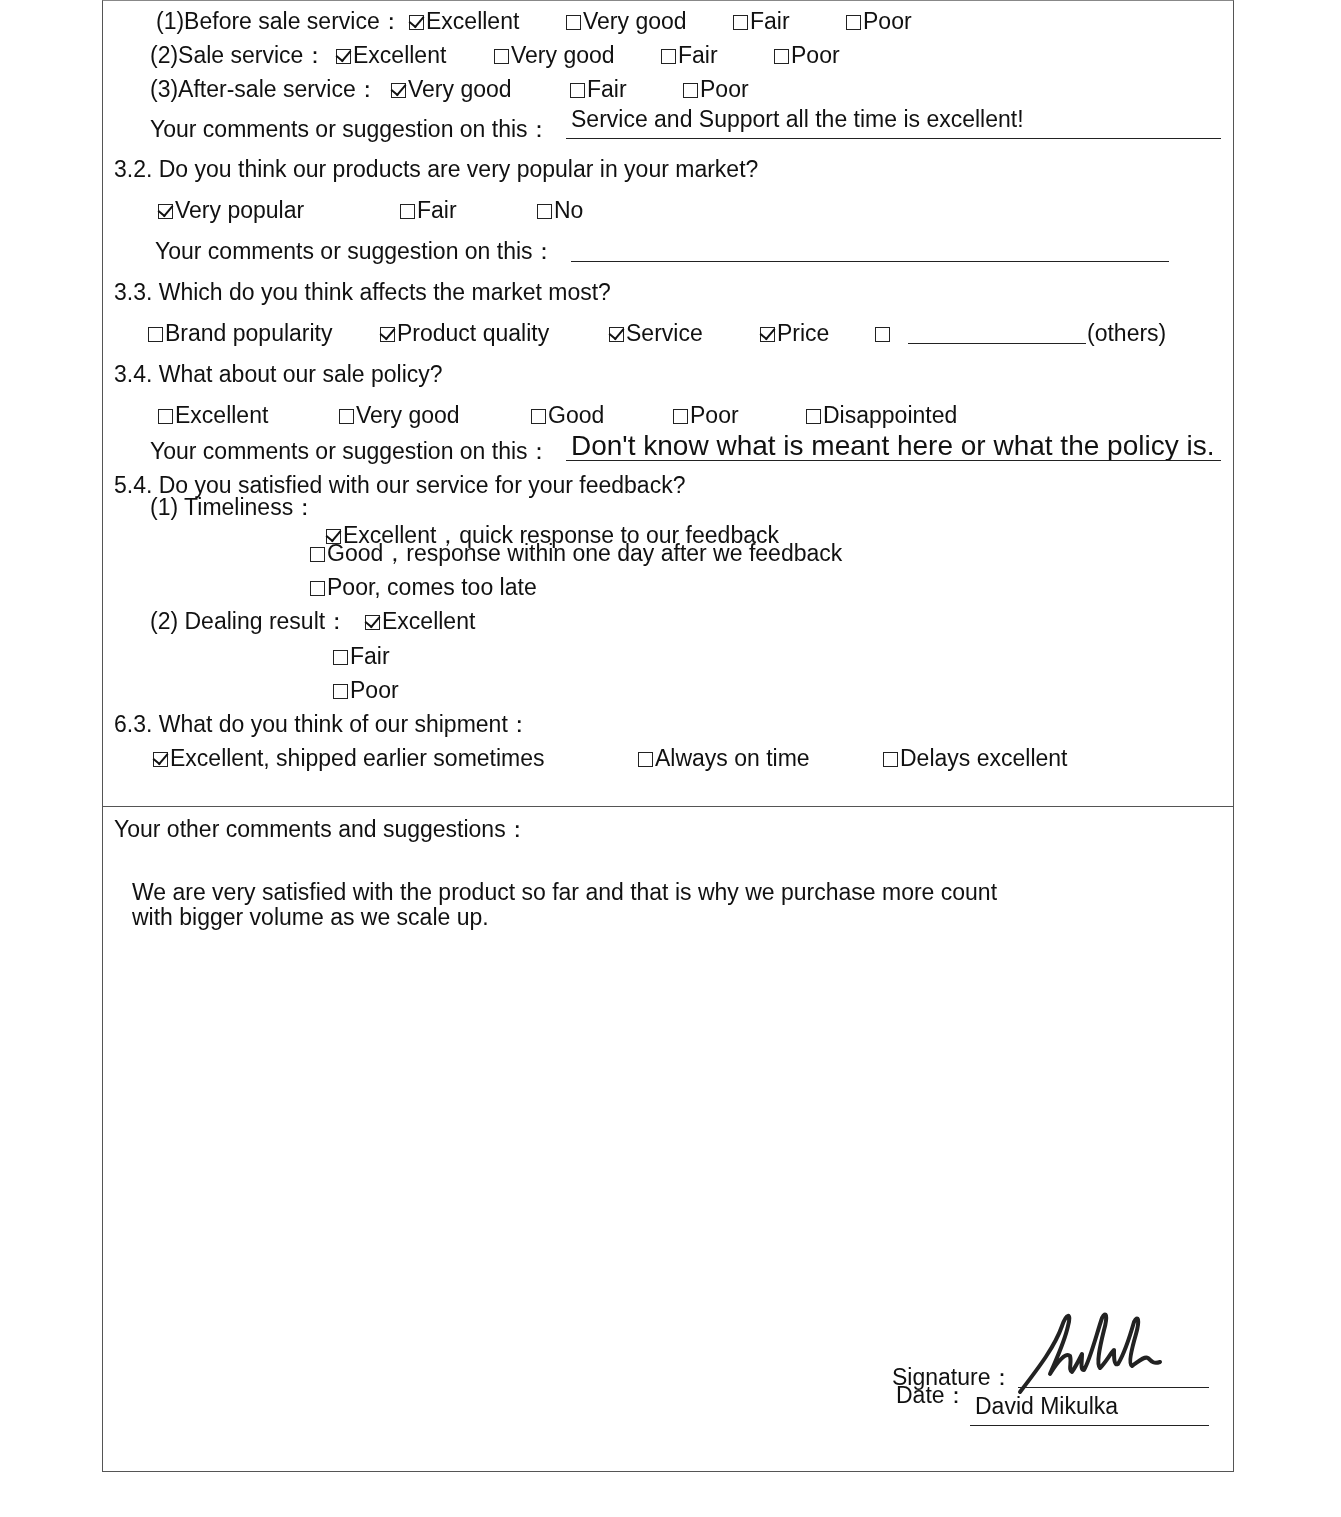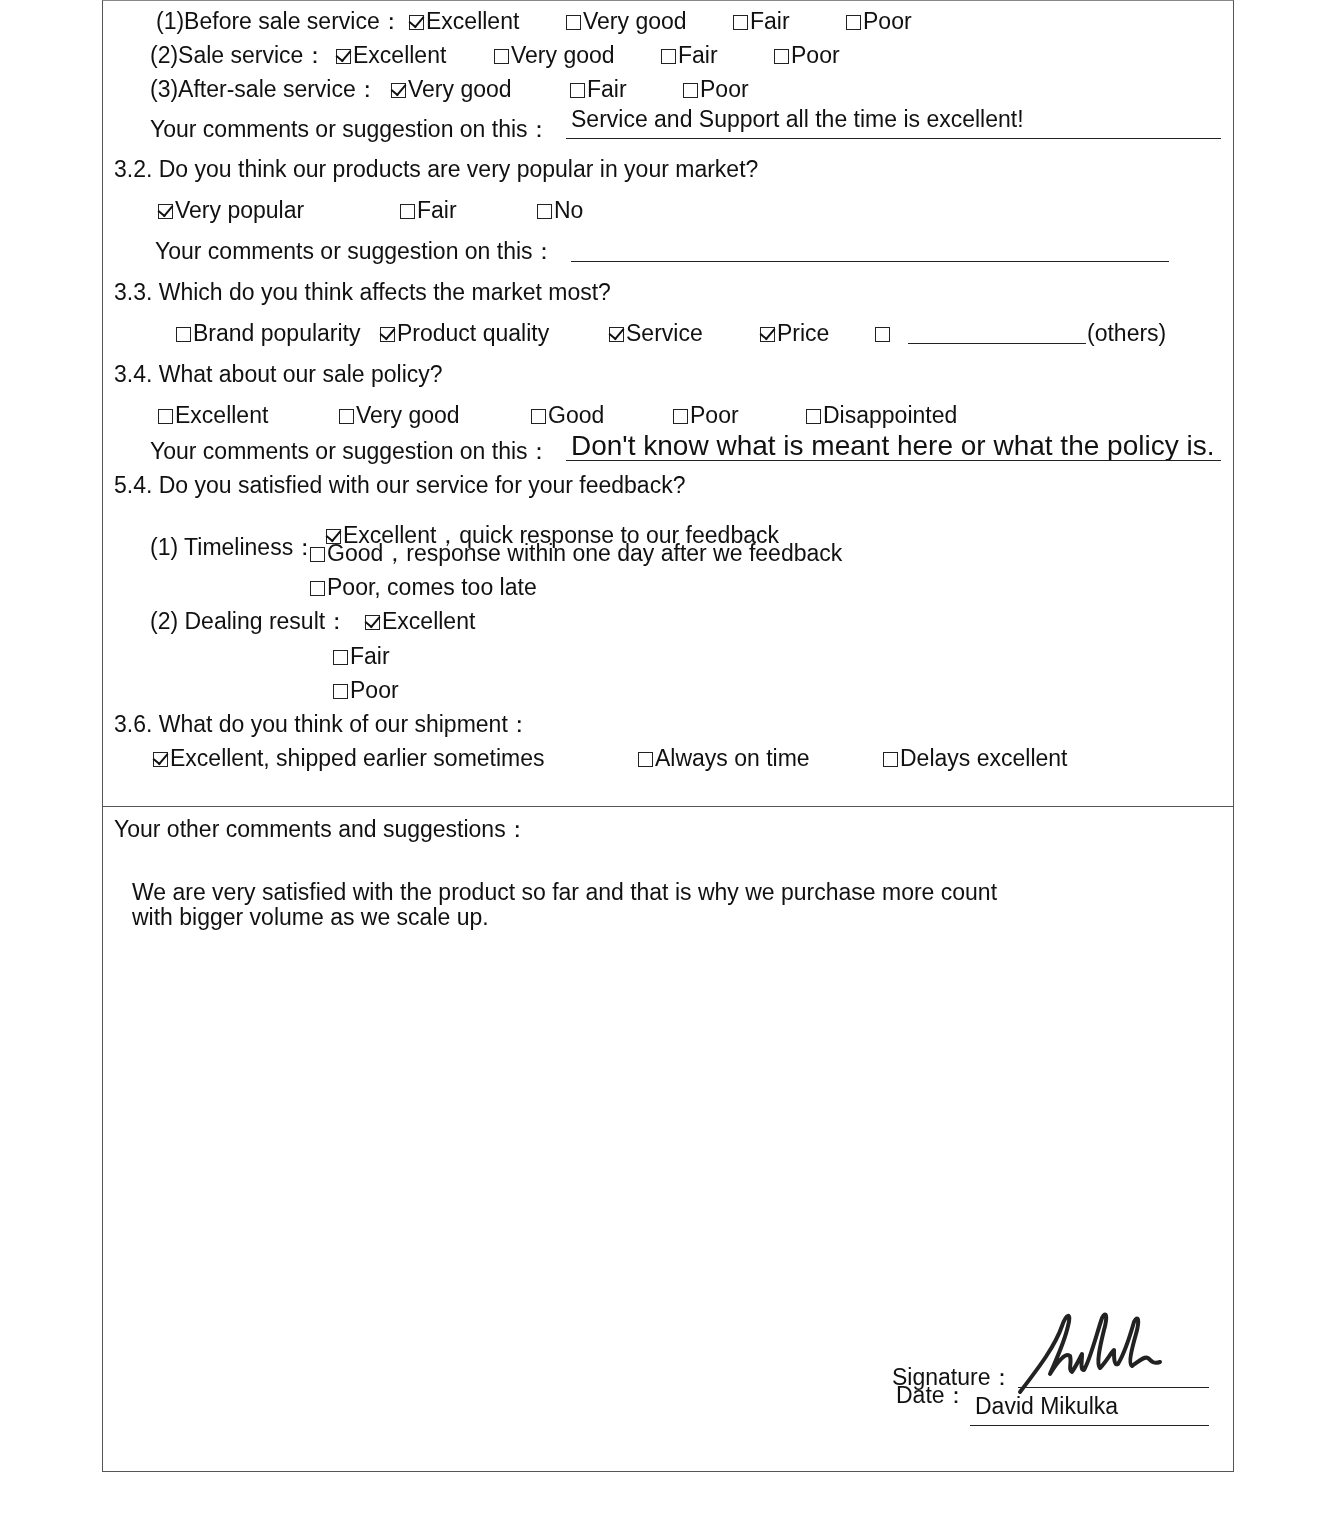--- a/index.html
+++ b/index.html
@@ -42,50 +42,50 @@
 
 <span class="t" style="left:114px;top:158px">3.2. Do you think our products are very popular in your market?</span>
 <span class="t" style="left:158px;top:199px"><span class="cb on"></span><span>Very popular</span></span>
 <span class="t" style="left:400px;top:199px"><span class="cb"></span><span>Fair</span></span>
 <span class="t" style="left:537px;top:199px"><span class="cb"></span><span>No</span></span>
 <span class="t" style="left:155px;top:240px">Your comments or suggestion on this：</span>
 <span class="fill" style="left:575px;top:236px"></span>
 <div class="line" style="left:571px;top:261px;width:598px"></div>
 
 <span class="t" style="left:114px;top:281px">3.3. Which do you think affects the market most?</span>
-<span class="t" style="left:176px;top:322px"><span class="cb"></span><span>Brand popularity</span></span>
+<span class="t" style="left:148px;top:322px"><span class="cb"></span><span>Brand popularity</span></span>
 <span class="t" style="left:380px;top:322px"><span class="cb on"></span><span>Product quality</span></span>
 <span class="t" style="left:609px;top:322px"><span class="cb on"></span><span>Service</span></span>
 <span class="t" style="left:760px;top:322px"><span class="cb on"></span><span>Price</span></span>
 <span class="t" style="left:875px;top:322px"><span class="cb"></span><span></span></span>
 <span class="fill" style="left:912px;top:318px"></span>
 <div class="line" style="left:908px;top:343px;width:178px"></div>
 <span class="t" style="left:1087px;top:322px">(others)</span>
 
 <span class="t" style="left:114px;top:363px">3.4. What about our sale policy?</span>
 <span class="t" style="left:158px;top:404px"><span class="cb"></span><span>Excellent</span></span>
 <span class="t" style="left:339px;top:404px"><span class="cb"></span><span>Very good</span></span>
 <span class="t" style="left:531px;top:404px"><span class="cb"></span><span>Good</span></span>
 <span class="t" style="left:673px;top:404px"><span class="cb"></span><span>Poor</span></span>
 <span class="t" style="left:806px;top:404px"><span class="cb"></span><span>Disappointed</span></span>
 <span class="t" style="left:150px;top:440px">Your comments or suggestion on this：</span>
 <span class="fill" style="left:571px;top:432px;font-size:28px">Don't know what is meant here or what the policy is.</span>
 <div class="line" style="left:566px;top:460px;width:655px"></div>
 
 <span class="t" style="left:114px;top:474px">5.4. Do you satisfied with our service for your feedback?</span>
-<span class="t" style="left:150px;top:536px">(1) Timeliness：</span>
+<span class="t" style="left:150px;top:496px">(1) Timeliness：</span>
 <span class="t" style="left:326px;top:524px"><span class="cb on"></span><span>Excellent，quick response to our feedback</span></span>
 <span class="t" style="left:310px;top:542px"><span class="cb"></span><span>Good，response within one day after we feedback</span></span>
 <span class="t" style="left:310px;top:576px"><span class="cb"></span><span>Poor, comes too late</span></span>
 <span class="t" style="left:150px;top:610px">(2)  Dealing result：</span>
 <span class="t" style="left:365px;top:610px"><span class="cb on"></span><span>Excellent</span></span>
 <span class="t" style="left:333px;top:645px"><span class="cb"></span><span>Fair</span></span>
 <span class="t" style="left:333px;top:679px"><span class="cb"></span><span>Poor</span></span>
 
-<span class="t" style="left:114px;top:713px">3.6. What do you think of our shipment：</span>
+<span class="t" style="left:114px;top:713px">6.3. What do you think of our shipment：</span>
 <span class="t" style="left:153px;top:747px"><span class="cb on"></span><span>Excellent, shipped earlier sometimes</span></span>
 <span class="t" style="left:638px;top:747px"><span class="cb"></span><span>Always on time</span></span>
 <span class="t" style="left:883px;top:747px"><span class="cb"></span><span>Delays excellent</span></span>
 
 <span class="t" style="left:114px;top:818px">Your other comments and suggestions：</span>
 <span class="fill" style="left:132px;top:881px">We are very satisfied with the product so far and that is why we purchase more count</span>
 <span class="fill" style="left:132px;top:906px">with bigger volume as we scale up.</span>
 
 <span class="t" style="left:892px;top:1366px">Signature：</span>
 <svg class="sig" style="left:1010px;top:1306px" width="160" height="90" viewBox="0 0 160 90">

